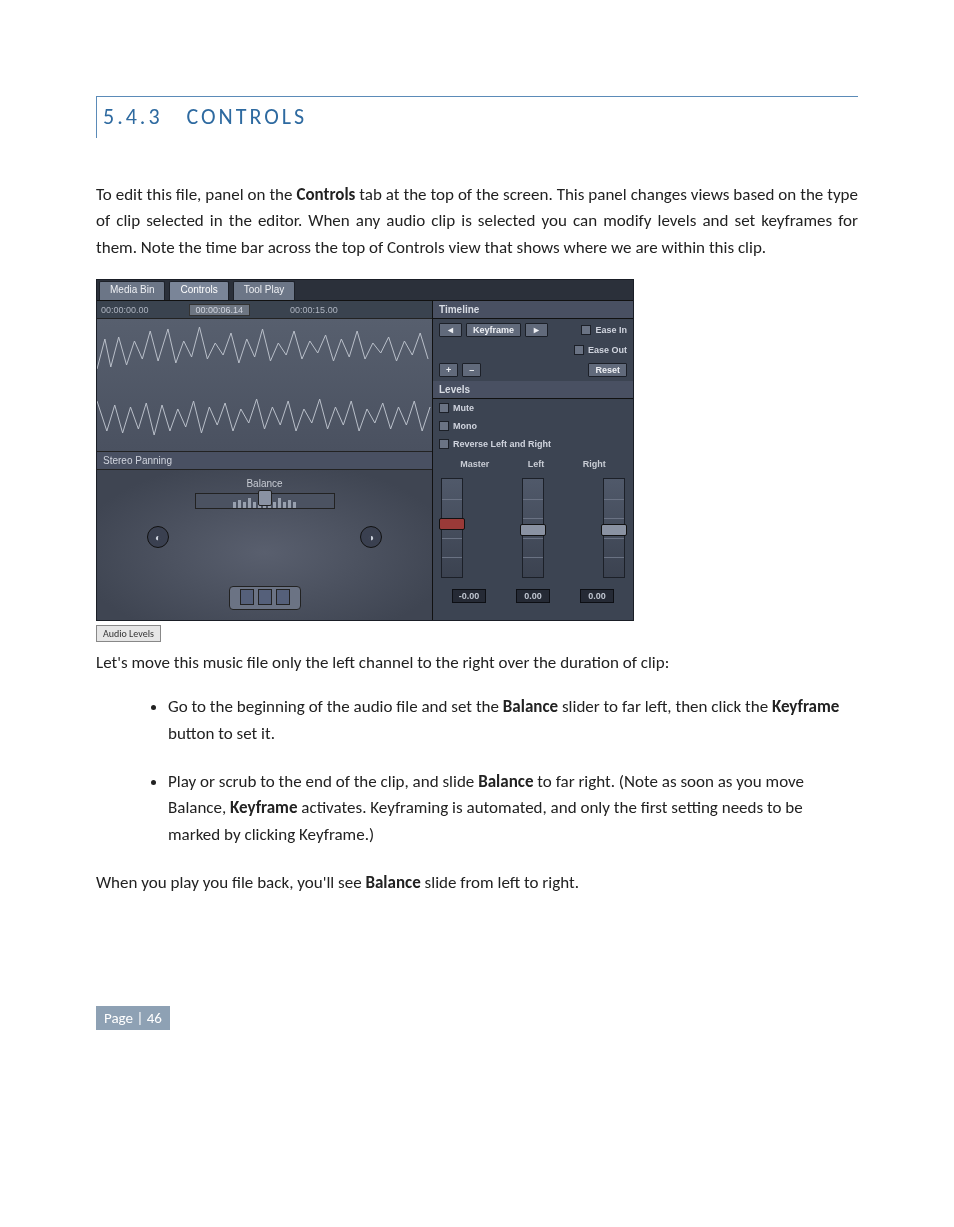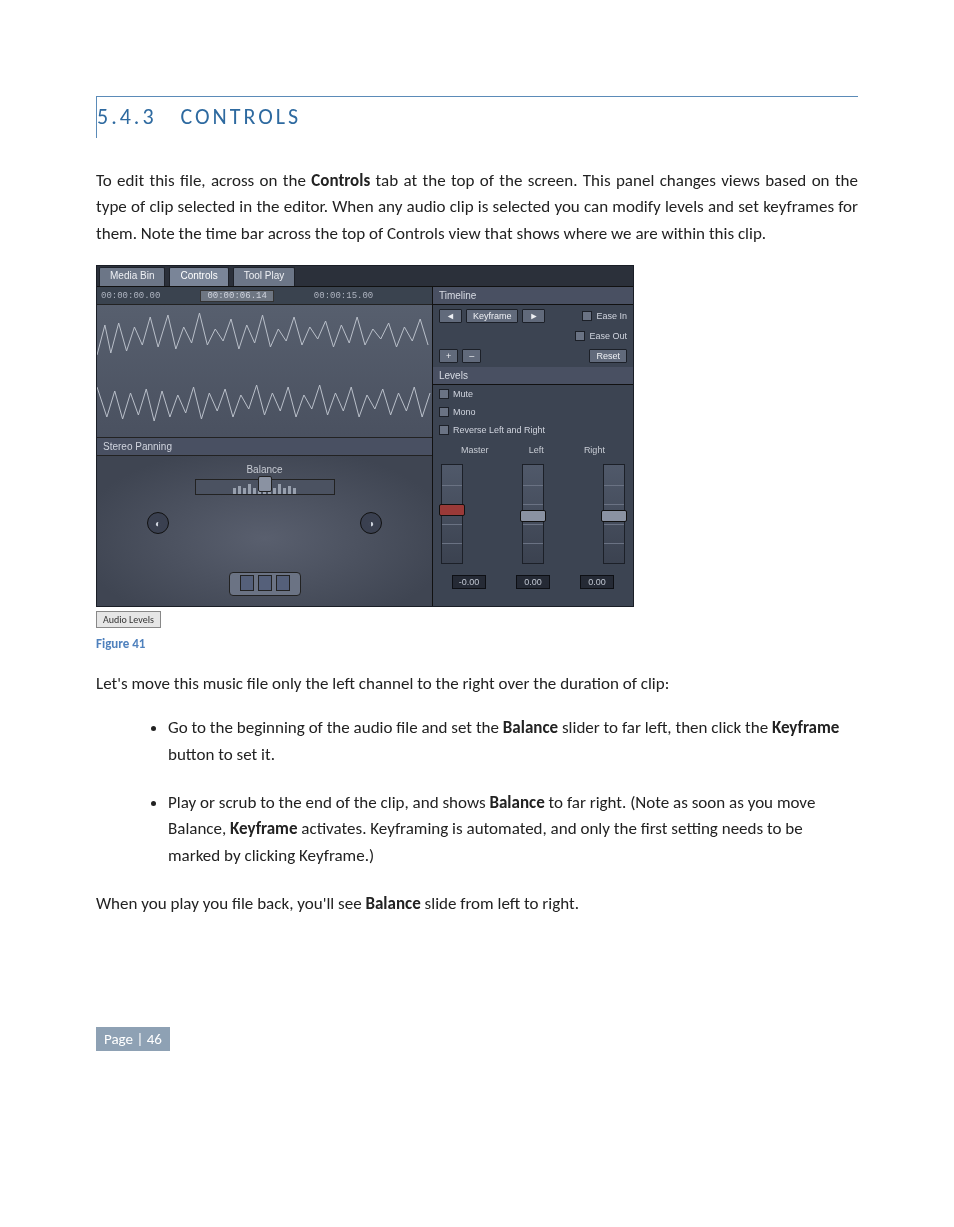--- a/index.html
+++ b/index.html
@@ -1,55 +1,55 @@
 <!DOCTYPE html>
 <html><head>
 <meta charset="utf-8">
 <style>
   * { box-sizing: border-box; margin: 0; padding: 0; }
   html, body { width: 954px; background: #fff; font-family: "Calibri", "Segoe UI", Arial, sans-serif; color: #222; }
   .page { padding: 96px 96px 40px 96px; }
-  .sec-head-wrap { border-left: 1px solid #5b8bb8; border-top: 1px solid #5b8bb8; padding: 6px 0 8px 0; margin-bottom: 30px; }
+  .sec-head-wrap { border-left: 1px solid #5b8bb8; border-top: 1px solid #5b8bb8; padding: 6px 0 8px 6px; margin-bottom: 44px; }
   .sec-head { font-size: 22px; letter-spacing: 3px; color: #2e6aa0; font-weight: 400; }
   .body-p { font-size: 17px; line-height: 1.55; text-align: justify; margin-bottom: 18px; }
   .figure-wrap { margin: 18px 0 8px 0; }
   .fig-caption { color: #4f81bd; font-size: 13px; font-weight: 700; margin: 6px 0 20px 0; }
   ul.bullets { list-style: disc; padding-left: 72px; }
   ul.bullets li { font-size: 17px; line-height: 1.55; margin-bottom: 22px; }
   .footer { position: relative; margin-top: 110px; }
   .footer-box { display: inline-block; background: #8ea1b4; color: #fff; padding: 3px 8px; font-size: 15px; }
 
   
   .shot { width: 538px; background: #3c4452; color: #c8ccd4; font-family: Arial, sans-serif; font-size: 10px; border: 1px solid #1a1e26; }
   .shot-tabs { display: flex; gap: 4px; padding: 2px 2px 0 2px; background: #2b303a; height: 20px; align-items: flex-end; }
   .tab { background: #6c7687; color: #eef0f4; padding: 2px 10px 16px 10px; border: 1px solid #1d2129; border-bottom: none; border-radius: 2px 2px 0 0; font-size: 10px; height: 16px; }
   .tab.active { background: #7a8598; color: #fff; }
   .shot-main { display: flex; border-top: 1px solid #111; }
   .wave-col { flex: 1; background: #4b5261; border-right: 1px solid #111; position: relative; }
-  .ruler { height: 18px; background: #3a434f; border-bottom: 1px solid #222; display:flex; align-items:center; gap:40px; padding:0 4px; color:#aeb4c0; font-size:9px;font-family:Liberation Mono, monospace; }
+  .ruler { height: 18px; background: #3a434f; border-bottom: 1px solid #222; display:flex; align-items:center; gap:40px; padding:0 4px; color:#aeb4c0; font-size:9px; }
   .ruler .t0 { }
   .ruler .marker { background:#6e7682; padding:0 6px; color:#d0d4de; border:1px solid #333; }
   .wave-box { height: 132px; background: linear-gradient(#575f6e,#4a5160); position:relative; overflow:hidden; }
   .wave-lane { position:absolute; left:0; right:0; height:50%; display:flex; align-items:center; }
   .wave-lane.top { top:0; }
   .wave-lane.bot { top:50%; }
   .wave-svg { width:100%; height:100%; }
   .stereo-head { background:#495062; border-top:1px solid #222; border-bottom:1px solid #222; padding:3px 6px; font-size:10px; color:#d0d4de; }
   .balance-area { height:150px; background: radial-gradient(ellipse at 50% 55%, #595f6e 0%, #3f4552 80%); padding:8px; text-align:center; position:relative; }
   .balance-label { font-size:10px; color:#c8ccd4; margin-bottom:4px; }
   .bslider { width:140px; height:16px; margin:0 auto 14px auto; background:#4b5261; border:1px solid #222; position:relative; display:flex; align-items:flex-end; justify-content:center; gap:2px; padding:0 2px; }
   .bslider .tick { width:3px; background:#98a0ae; }
   .bslider .knob { position:absolute; top:-4px; left:50%; transform:translateX(-50%); width:14px; height:16px; background:#8a92a2; border:1px solid #222; border-radius:2px; }
   .spk { position:absolute; width:22px; height:22px; border:1px solid #111; border-radius:50%; background:#3a4050; display:flex; align-items:center; justify-content:center; color:#cfd4de; }
   .spk.l { left:50px; top:56px; }
   .spk.r { right:50px; top:56px; }
   .pedestal { position:absolute; bottom:10px; left:50%; transform:translateX(-50%); width:72px; height:24px; border:1px solid #222; background:#6b7384; border-radius:4px; display:flex; align-items:flex-start; justify-content:center; gap:4px; padding-top:2px; }
   .pedestal div { width:14px; height:16px; background:#55607a; border:1px solid #222; }
 
-  .side-col { width:200px; background:#3c4452; }
+  .side-col { width:200px; background:#3c4452;font-weight:bold; }
   .side-head { background:#495062; border-bottom:1px solid #111; padding:3px 6px; font-size:10px; color:#d8dce4; }
   .side-row { display:flex; align-items:center; gap:4px; padding:4px 6px; }
   .btn-sm { background:#616a7b; color:#eef0f4; border:1px solid #1c2028; padding:1px 6px; font-size:9px; border-radius:1px; }
   .chk { width:10px; height:10px; background:#6a7384; border:1px solid #1c2028; display:inline-block; }
   .lbl { font-size:9px; color:#d0d4de; }
   .mixer { padding:6px 8px 8px 8px; }
   .mixer-heads { display:flex; justify-content:space-around; font-size:9px; color:#c8ccd4; margin-bottom:4px; }
   .sliders { display:flex; justify-content:space-between; height:110px; align-items:center; position:relative; }
   .sliders .marks { position:absolute; left:4px; top:0; bottom:0; display:flex; flex-direction:column; justify-content:space-between; font-size:8px; color:#9aa0ae; padding:6px 0; }
   .vslider { width:22px; height:100px; background:linear-gradient(#50596a,#3b4250); border:1px solid #1c2028; position:relative; }
@@ -67,21 +67,21 @@
 <div class="page">
 
   <div class="sec-head-wrap">
     <h2 class="sec-head">
       <span>5.4.3</span>&nbsp;&nbsp;
       <span>CONTROLS</span>
     </h2>
   </div>
 
   <p class="body-p">
-    <span>To edit this file, across on the </span><strong>Controls</strong><span> tab at the top of the screen. This panel changes views based on the type of clip selected in the editor.  When any audio clip is selected you can modify levels and set keyframes for them. Note the time bar across the top of Controls view that shows where we are within this clip.</span>
+    <span>To edit this file, panel on the </span><strong>Controls</strong><span> tab at the top of the screen. This panel changes views based on the type of clip selected in the editor.  When any audio clip is selected you can modify levels and set keyframes for them. Note the time bar across the top of Controls view that shows where we are within this clip.</span>
   </p>
 
   <div class="figure-wrap">
     <div class="shot">
       <div class="shot-tabs">
         <div class="tab">Media Bin</div>
         <div class="tab active">Controls</div>
         <div class="tab">Tool Play</div>
       </div>
       <div class="shot-main">
@@ -204,30 +204,29 @@
               <span class="valbox">0.00</span>
               <span class="valbox">0.00</span>
             </div>
           </div>
         </div>
       </div>
     </div>
     <div class="aux-tab">Audio Levels</div>
   </div>
 
-  <p class="fig-caption">Figure 41</p>
 
   <p class="body-p">Let's move this music file only the left channel to the right over the duration of clip:</p>
 
   <ul class="bullets">
     <li>
       <span>Go to the beginning of the audio file and set the </span><strong>Balance</strong><span> slider to far left, then click the </span><strong>Keyframe</strong><span> button to set it.</span>
     </li>
     <li>
-      <span>Play or scrub to the end of the clip, and shows </span><strong>Balance</strong><span> to far right. (Note as soon as you move Balance, </span><strong>Keyframe</strong><span> activates. Keyframing is automated, and only the first setting needs to be marked by clicking Keyframe.)</span>
+      <span>Play or scrub to the end of the clip, and slide </span><strong>Balance</strong><span> to far right. (Note as soon as you move Balance, </span><strong>Keyframe</strong><span> activates. Keyframing is automated, and only the first setting needs to be marked by clicking Keyframe.)</span>
     </li>
   </ul>
 
   <p class="body-p">
     <span> When you play you file back, you'll see </span><strong>Balance</strong><span> slide from left to right.</span>
   </p>
 
   <div class="footer">
     <span class="footer-box">Page | 46</span>
   </div>

